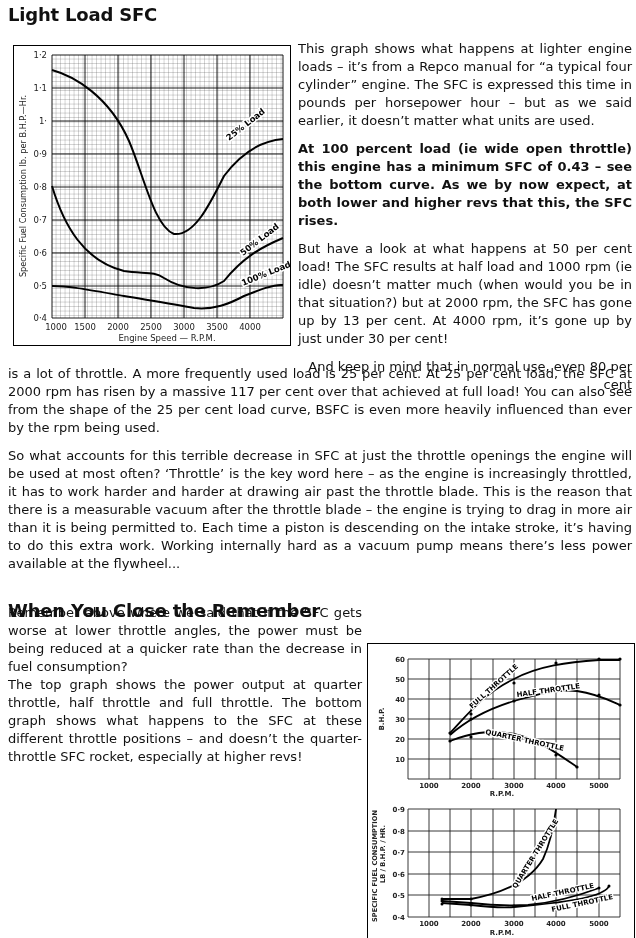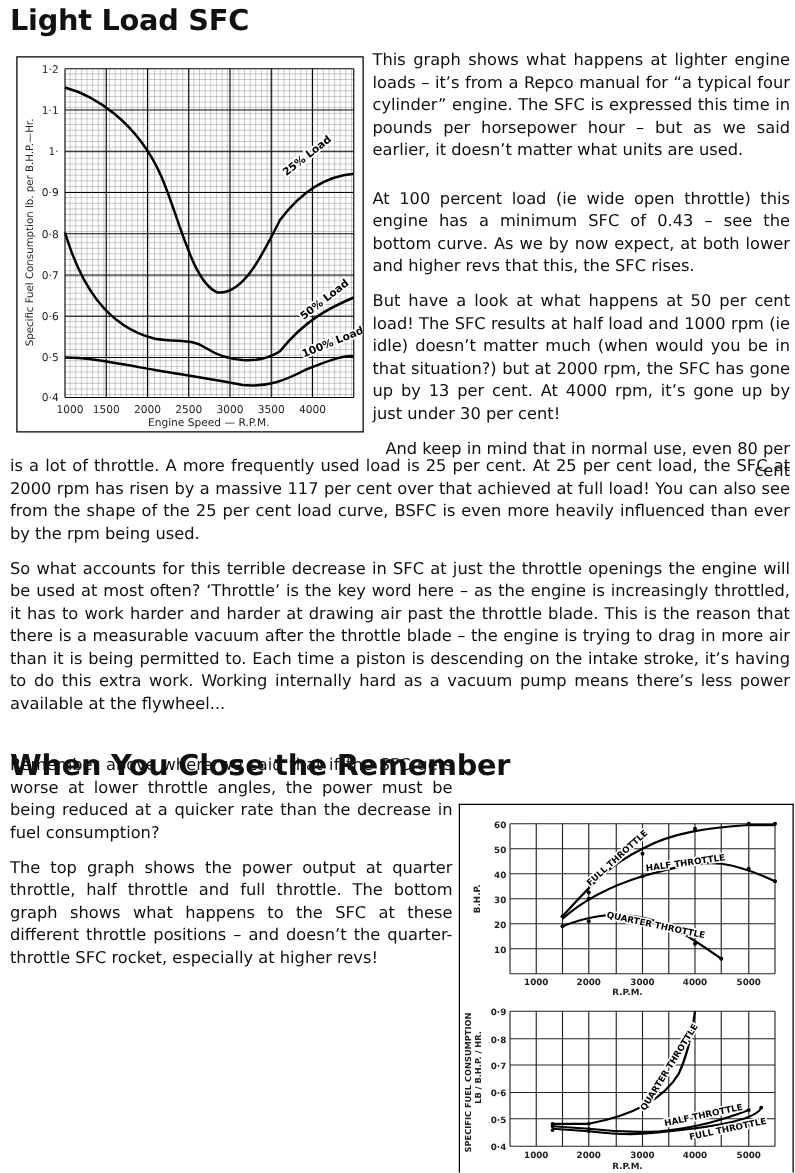--- a/index.html
+++ b/index.html
@@ -1,18 +1,18 @@
 <!DOCTYPE html>
 <html><head>
 <meta charset="utf-8">
 <style>
   html, body { margin: 0; padding: 0; background: #ffffff; }
   body { width: 636px; height: 938px; overflow: hidden; position: relative;
          font-family: "DejaVu Sans", sans-serif; color: #111; }
-  .h2 { position: absolute; left: 8px; font-weight: bold; font-size: 23px; letter-spacing: -0.2px; margin: 0; }
+  .h2 { position: absolute; left: 8px; font-weight: bold; font-size: 18px; letter-spacing: -0.2px; margin: 0; }
   p { margin: 0; font-size: 13px; line-height: 18px; text-align: justify; }
   .abs { position: absolute; }
   .fig1 { position: absolute; left: 13px; top: 45px; width: 278px; height: 301px; border: 1.5px solid #000; background: #fff; box-sizing: border-box; }
   .fig2 { position: absolute; left: 367px; top: 643px; width: 268px; height: 300px; border: 1.5px solid #000; border-bottom: none; background: #fff; box-sizing: border-box; }
   svg text { font-family: "DejaVu Sans", sans-serif; }
 </style>
 </head>
 <body>
 
 <h2 class="h2" style="top:4px;">Light Load SFC</h2>
@@ -74,35 +74,35 @@
       <text x="203" y="284">3500</text>
       <text x="236" y="284">4000</text>
     </g>
     <text x="153" y="295" font-size="8.5" text-anchor="middle" fill="#222">Engine Speed — R.P.M.</text>
     <text x="0" y="0" font-size="8.2" text-anchor="middle" fill="#222" transform="translate(12 140) rotate(-90)">Specific  Fuel  Consumption   lb. per  B.H.P.—Hr.</text>
   </svg>
 </div>
 
 <div class="abs" style="left:298px; top:40px; width:334px;">
   <p>This graph shows what happens at lighter engine loads – it’s from a Repco manual for “a typical four cylinder” engine. The SFC is expressed this time in pounds per horsepower hour – but as we said earlier, it doesn’t matter what units are used.</p>
-  <p style="margin-top:21px;">At 100 percent load (ie wide open throttle) this engine has a minimum SFC of 0.43 – see the bottom curve. As we by now expect, at both lower and higher revs that this, the SFC rises.</p>
+  <p style="margin-top:10px;font-weight:bold;">At 100 percent load (ie wide open throttle) this engine has a minimum SFC of 0.43 – see the bottom curve. As we by now expect, at both lower and higher revs that this, the SFC rises.</p>
   <p style="margin-top:10px;">But have a look at what happens at 50 per cent load! The SFC results at half load and 1000 rpm (ie idle) doesn’t matter much (when would you be in that situation?) but at 2000 rpm, the SFC has gone up by 13 per cent. At 4000 rpm, it’s gone up by just under 30 per cent!</p>
   <p style="margin-top:10px; text-align:right;">And keep in mind that in normal use, even 80 per cent</p>
 </div>
 
 <div class="abs" style="left:8px; top:365px; width:624px;">
   <p>is a lot of throttle. A more frequently used load is 25 per cent. At 25 per cent load, the SFC at 2000 rpm has risen by a massive 117 per cent over that achieved at full load! You can also see from the shape of the 25 per cent load curve, BSFC is even more heavily influenced than ever by the rpm being used.</p>
   <p style="margin-top:10px;">So what accounts for this terrible decrease in SFC at just the throttle openings the engine will be used at most often? ‘Throttle’ is the key word here – as the engine is increasingly throttled, it has to work harder and harder at drawing air past the throttle blade. This is the reason that there is a measurable vacuum after the throttle blade – the engine is trying to drag in more air than it is being permitted to. Each time a piston is descending on the intake stroke, it’s having to do this extra work. Working internally hard as a vacuum pump means there’s less power available at the flywheel...</p>
 </div>
 
 <h2 class="h2" style="top:600px;">When You Close the Remember</h2>
 
 <div class="abs" style="left:8px; top:604px; width:354px;">
   <p>Remember above where we said that if the SFC gets worse at lower throttle angles, the power must be being reduced at a quicker rate than the decrease in fuel consumption?</p>
-  <p style="margin-top:10px;">The top graph shows the power output at quarter throttle, half throttle and full throttle. The bottom graph shows what happens to the SFC at these different throttle positions – and doesn’t the quarter-throttle SFC rocket, especially at higher revs!</p>
+  <p style="">The top graph shows the power output at quarter throttle, half throttle and full throttle. The bottom graph shows what happens to the SFC at these different throttle positions – and doesn’t the quarter-throttle SFC rocket, especially at higher revs!</p>
 </div>
 
 <div class="fig2">
   <svg width="266" height="296" viewBox="0 0 266 296">
 
     <g stroke="#222" stroke-width="0.9">
       <line x1="40" y1="15" x2="252" y2="15"></line>
       <line x1="40" y1="35" x2="252" y2="35"></line>
       <line x1="40" y1="55" x2="252" y2="55"></line>
       <line x1="40" y1="75" x2="252" y2="75"></line>

